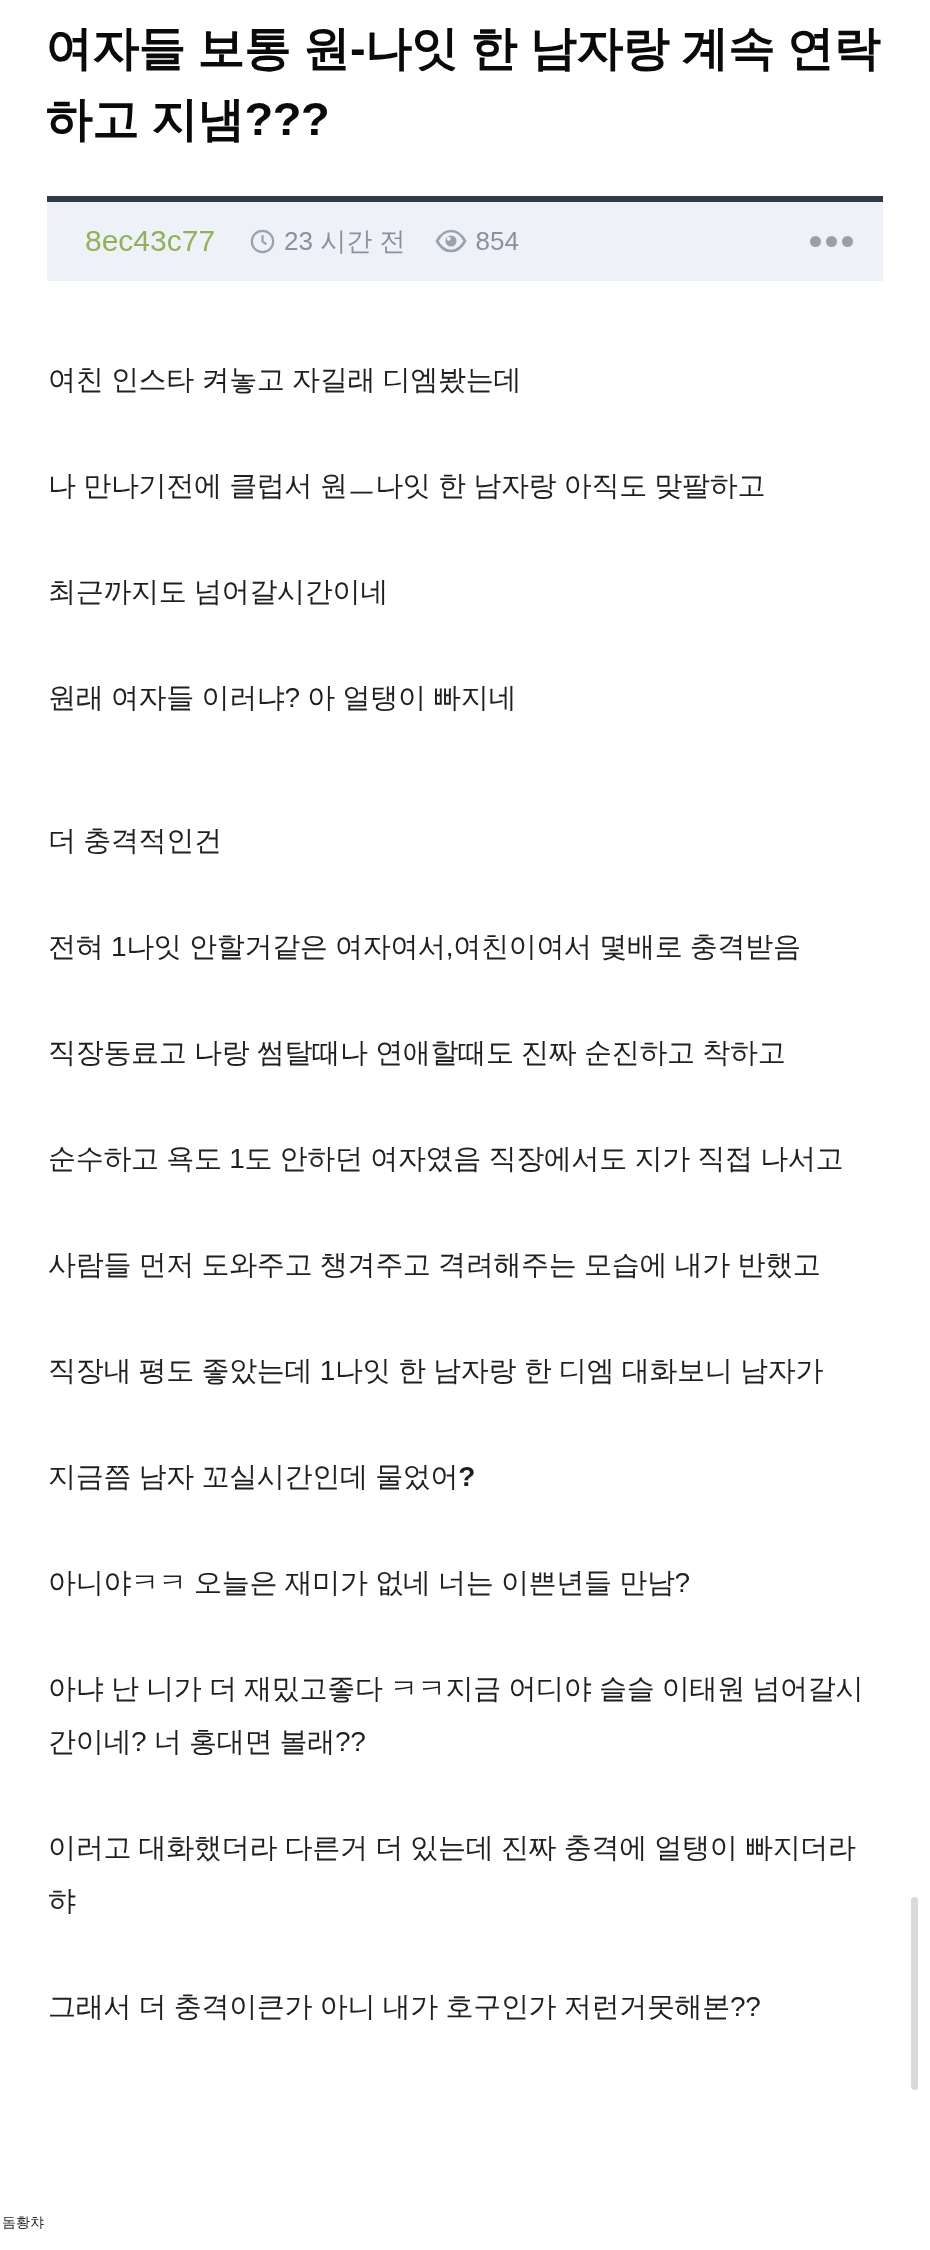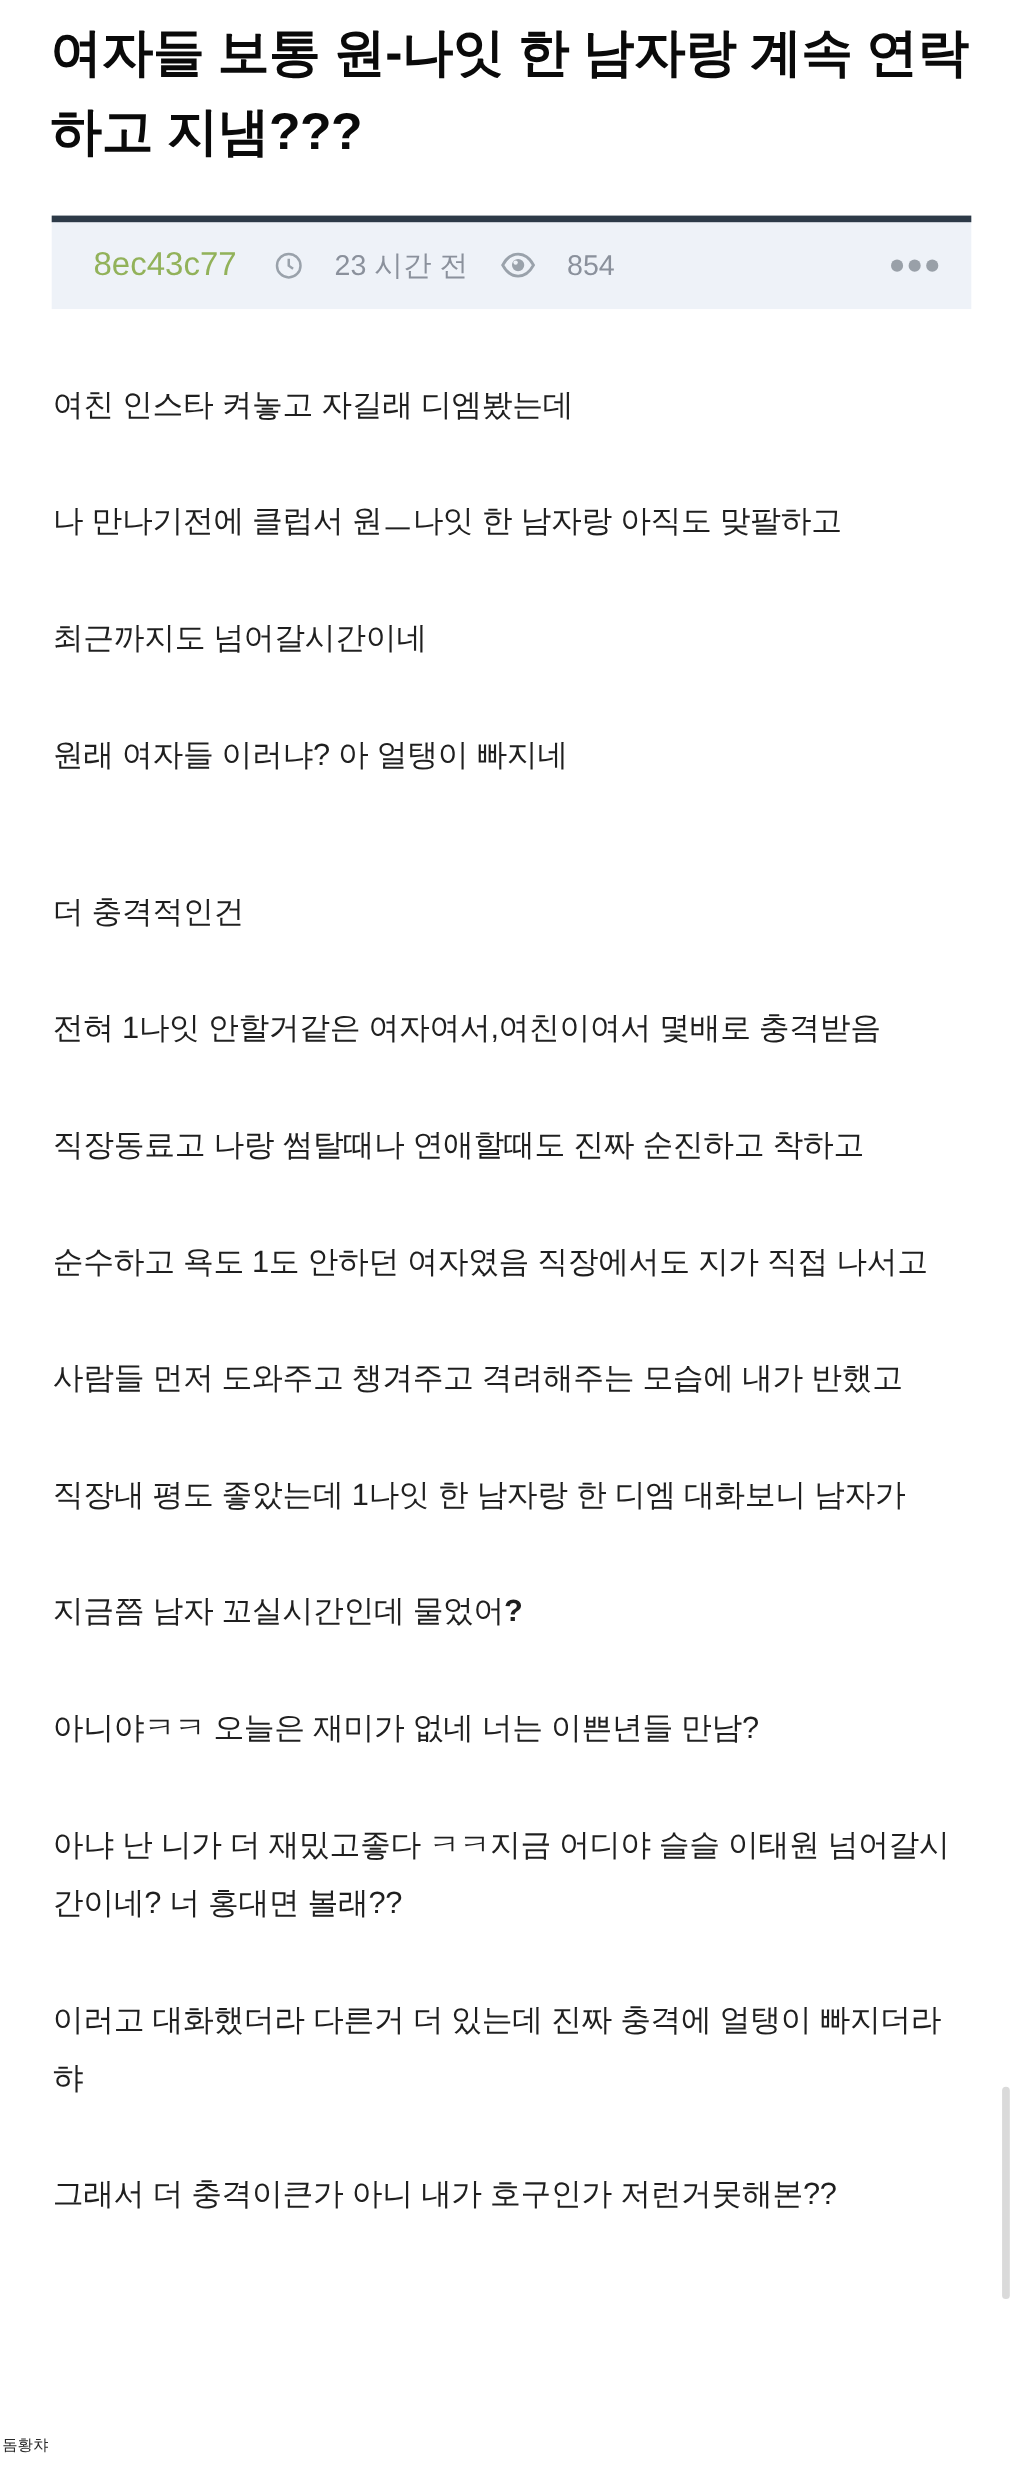--- a/index.html
+++ b/index.html
@@ -17,21 +17,21 @@
     margin: 12px 38px 0 46px;
     font-size: 47px;
     font-weight: 700;
     line-height: 1.52;
     color: #0a0a0a;
     letter-spacing: -0.5px;
   }
 
   
   .meta-bar {
-    margin: 41px 0 0 47px;
+    margin: 41px 0 12px 47px;
     width: 836px;
     box-sizing: border-box;
     border-top: 6px solid #2d3a48;
     background: #eef2f8;
     height: 85px;
     display: flex;
     align-items: center;
     padding: 0 28px 0 38px;
   }
   .meta-username {
@@ -40,21 +40,20 @@
     line-height: 1;
     margin-right: 34px;
   }
   .meta-group {
     display: flex;
     align-items: center;
     color: #8b919c;
     font-size: 26px;
     margin-right: 30px;
     white-space: nowrap;
-    gap: 20px;
   }
   .meta-group .icon { display: inline-flex; margin-right: 8px; }
   .meta-spacer { flex: 1; }
   .more-btn {
     display: flex;
     align-items: center;
     gap: 5px;
     background: none;
     border: none;
     padding: 6px 2px;

